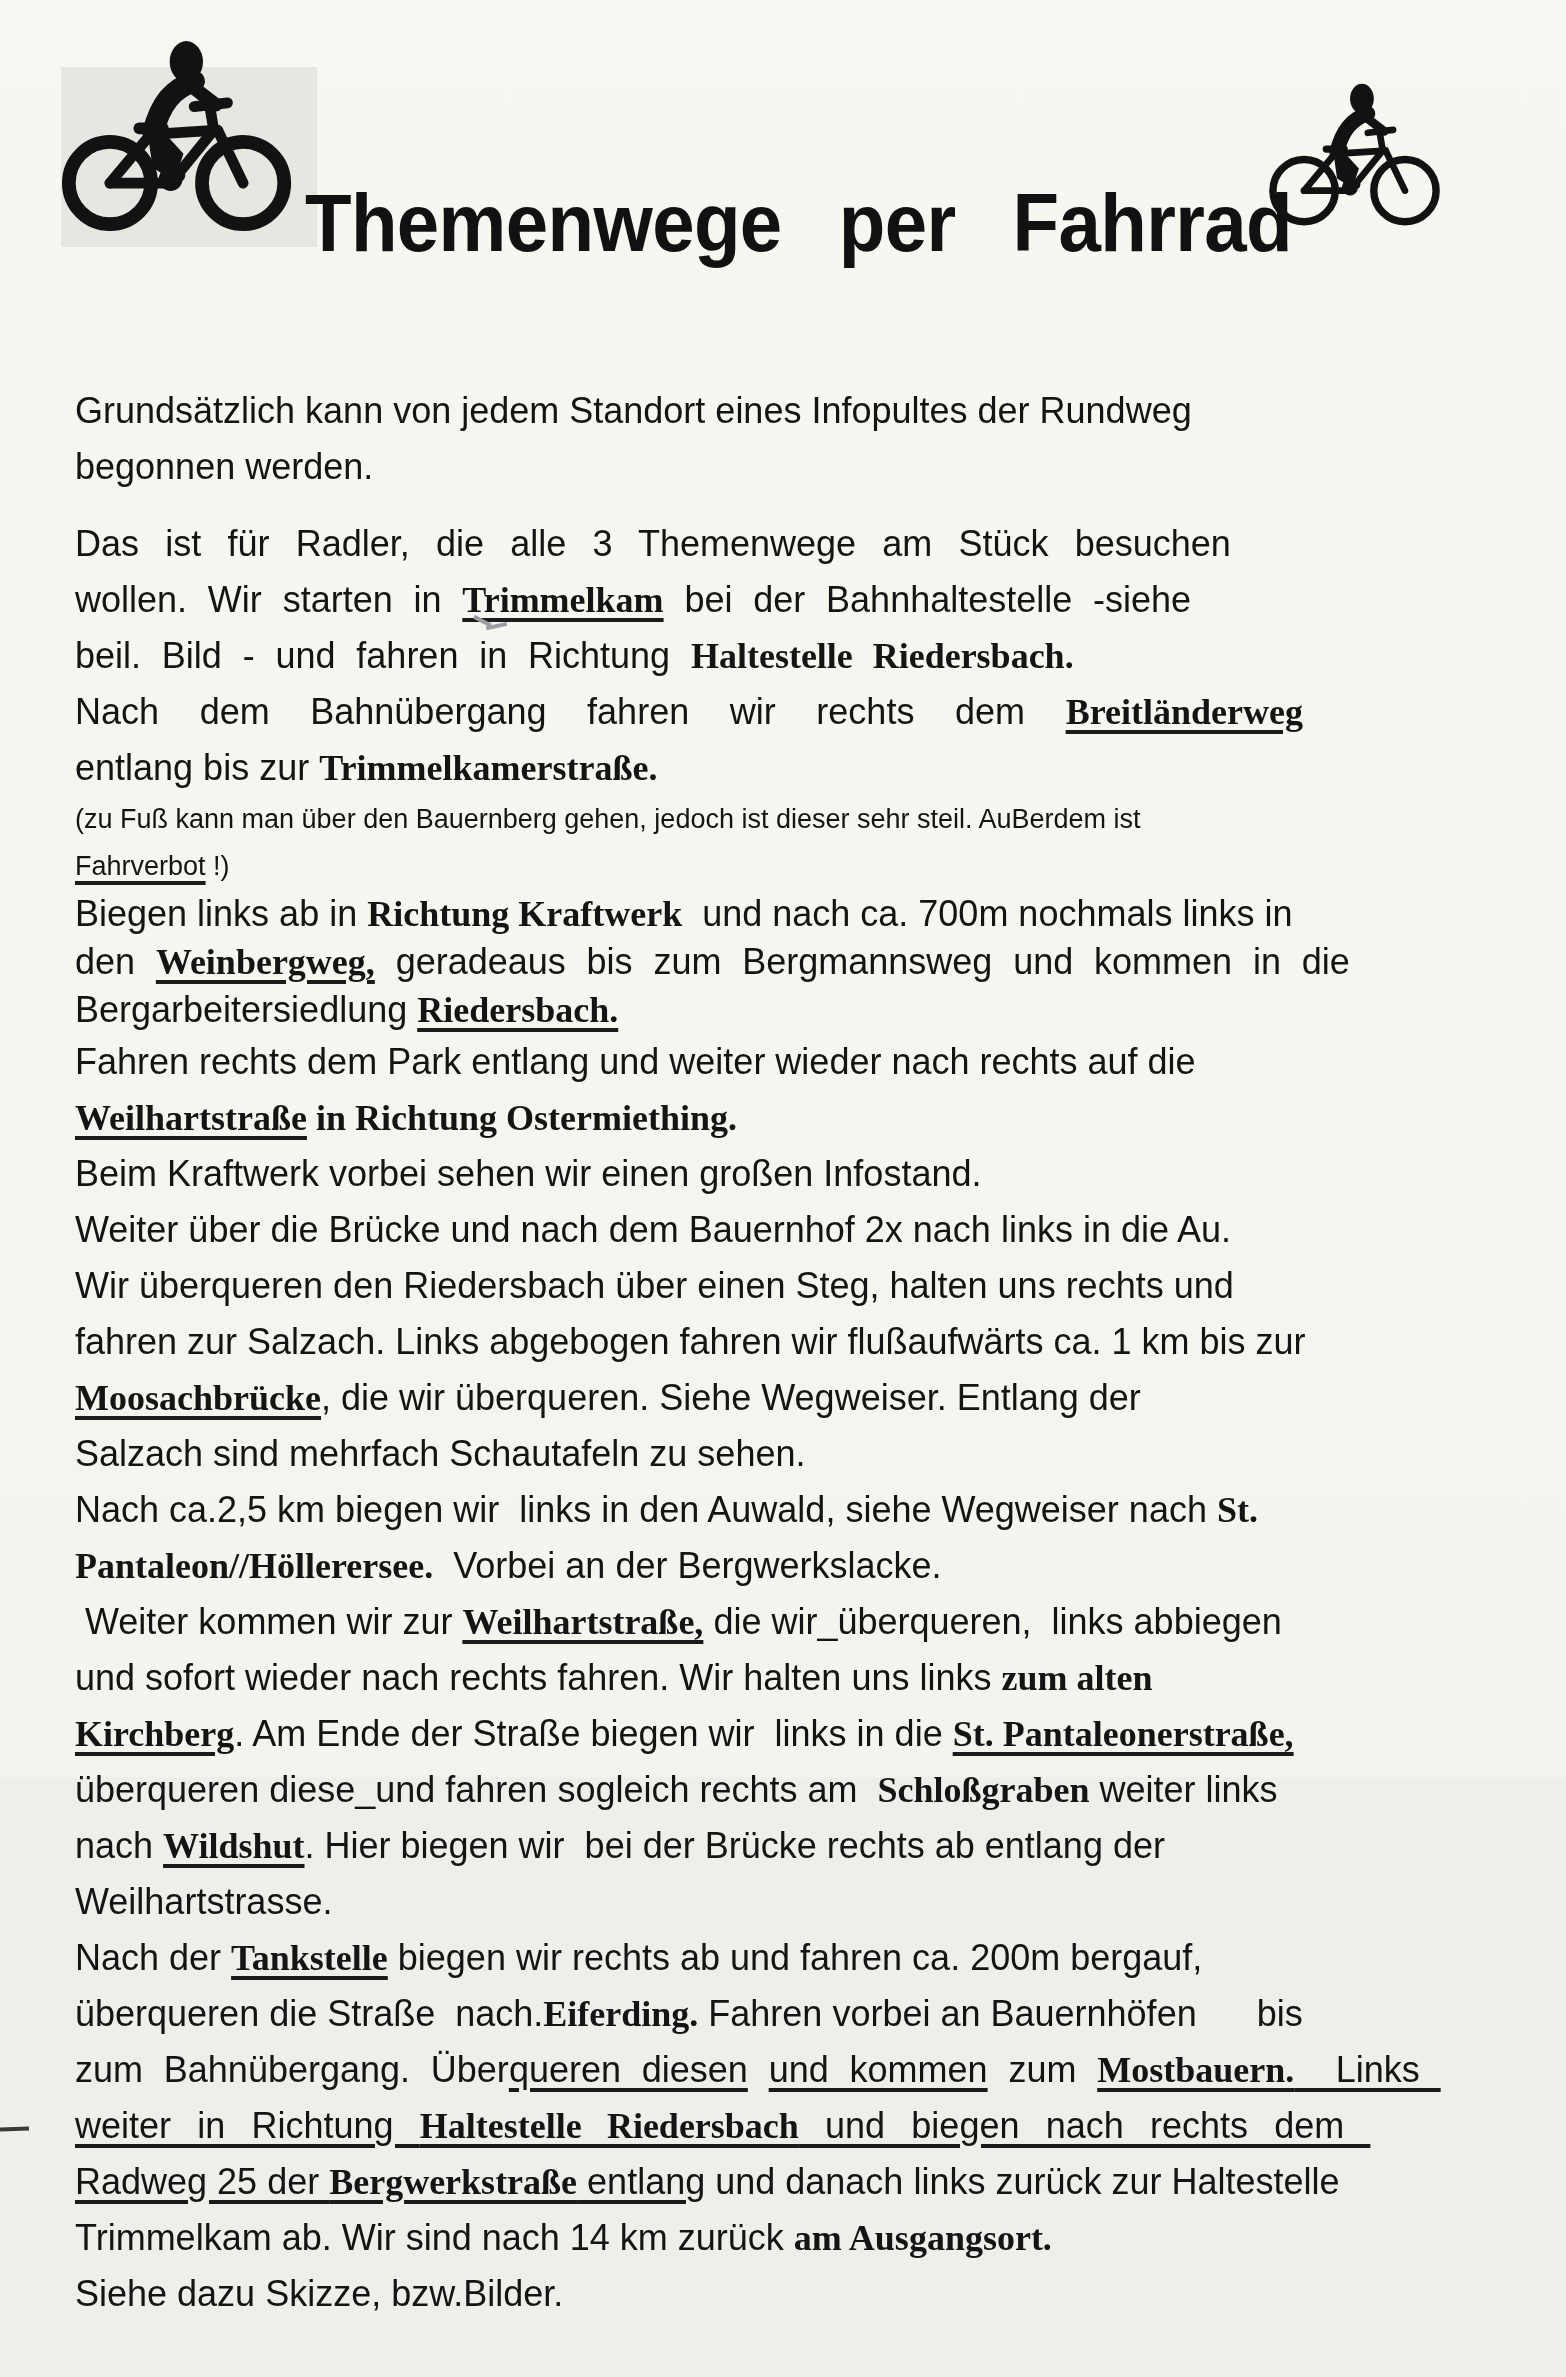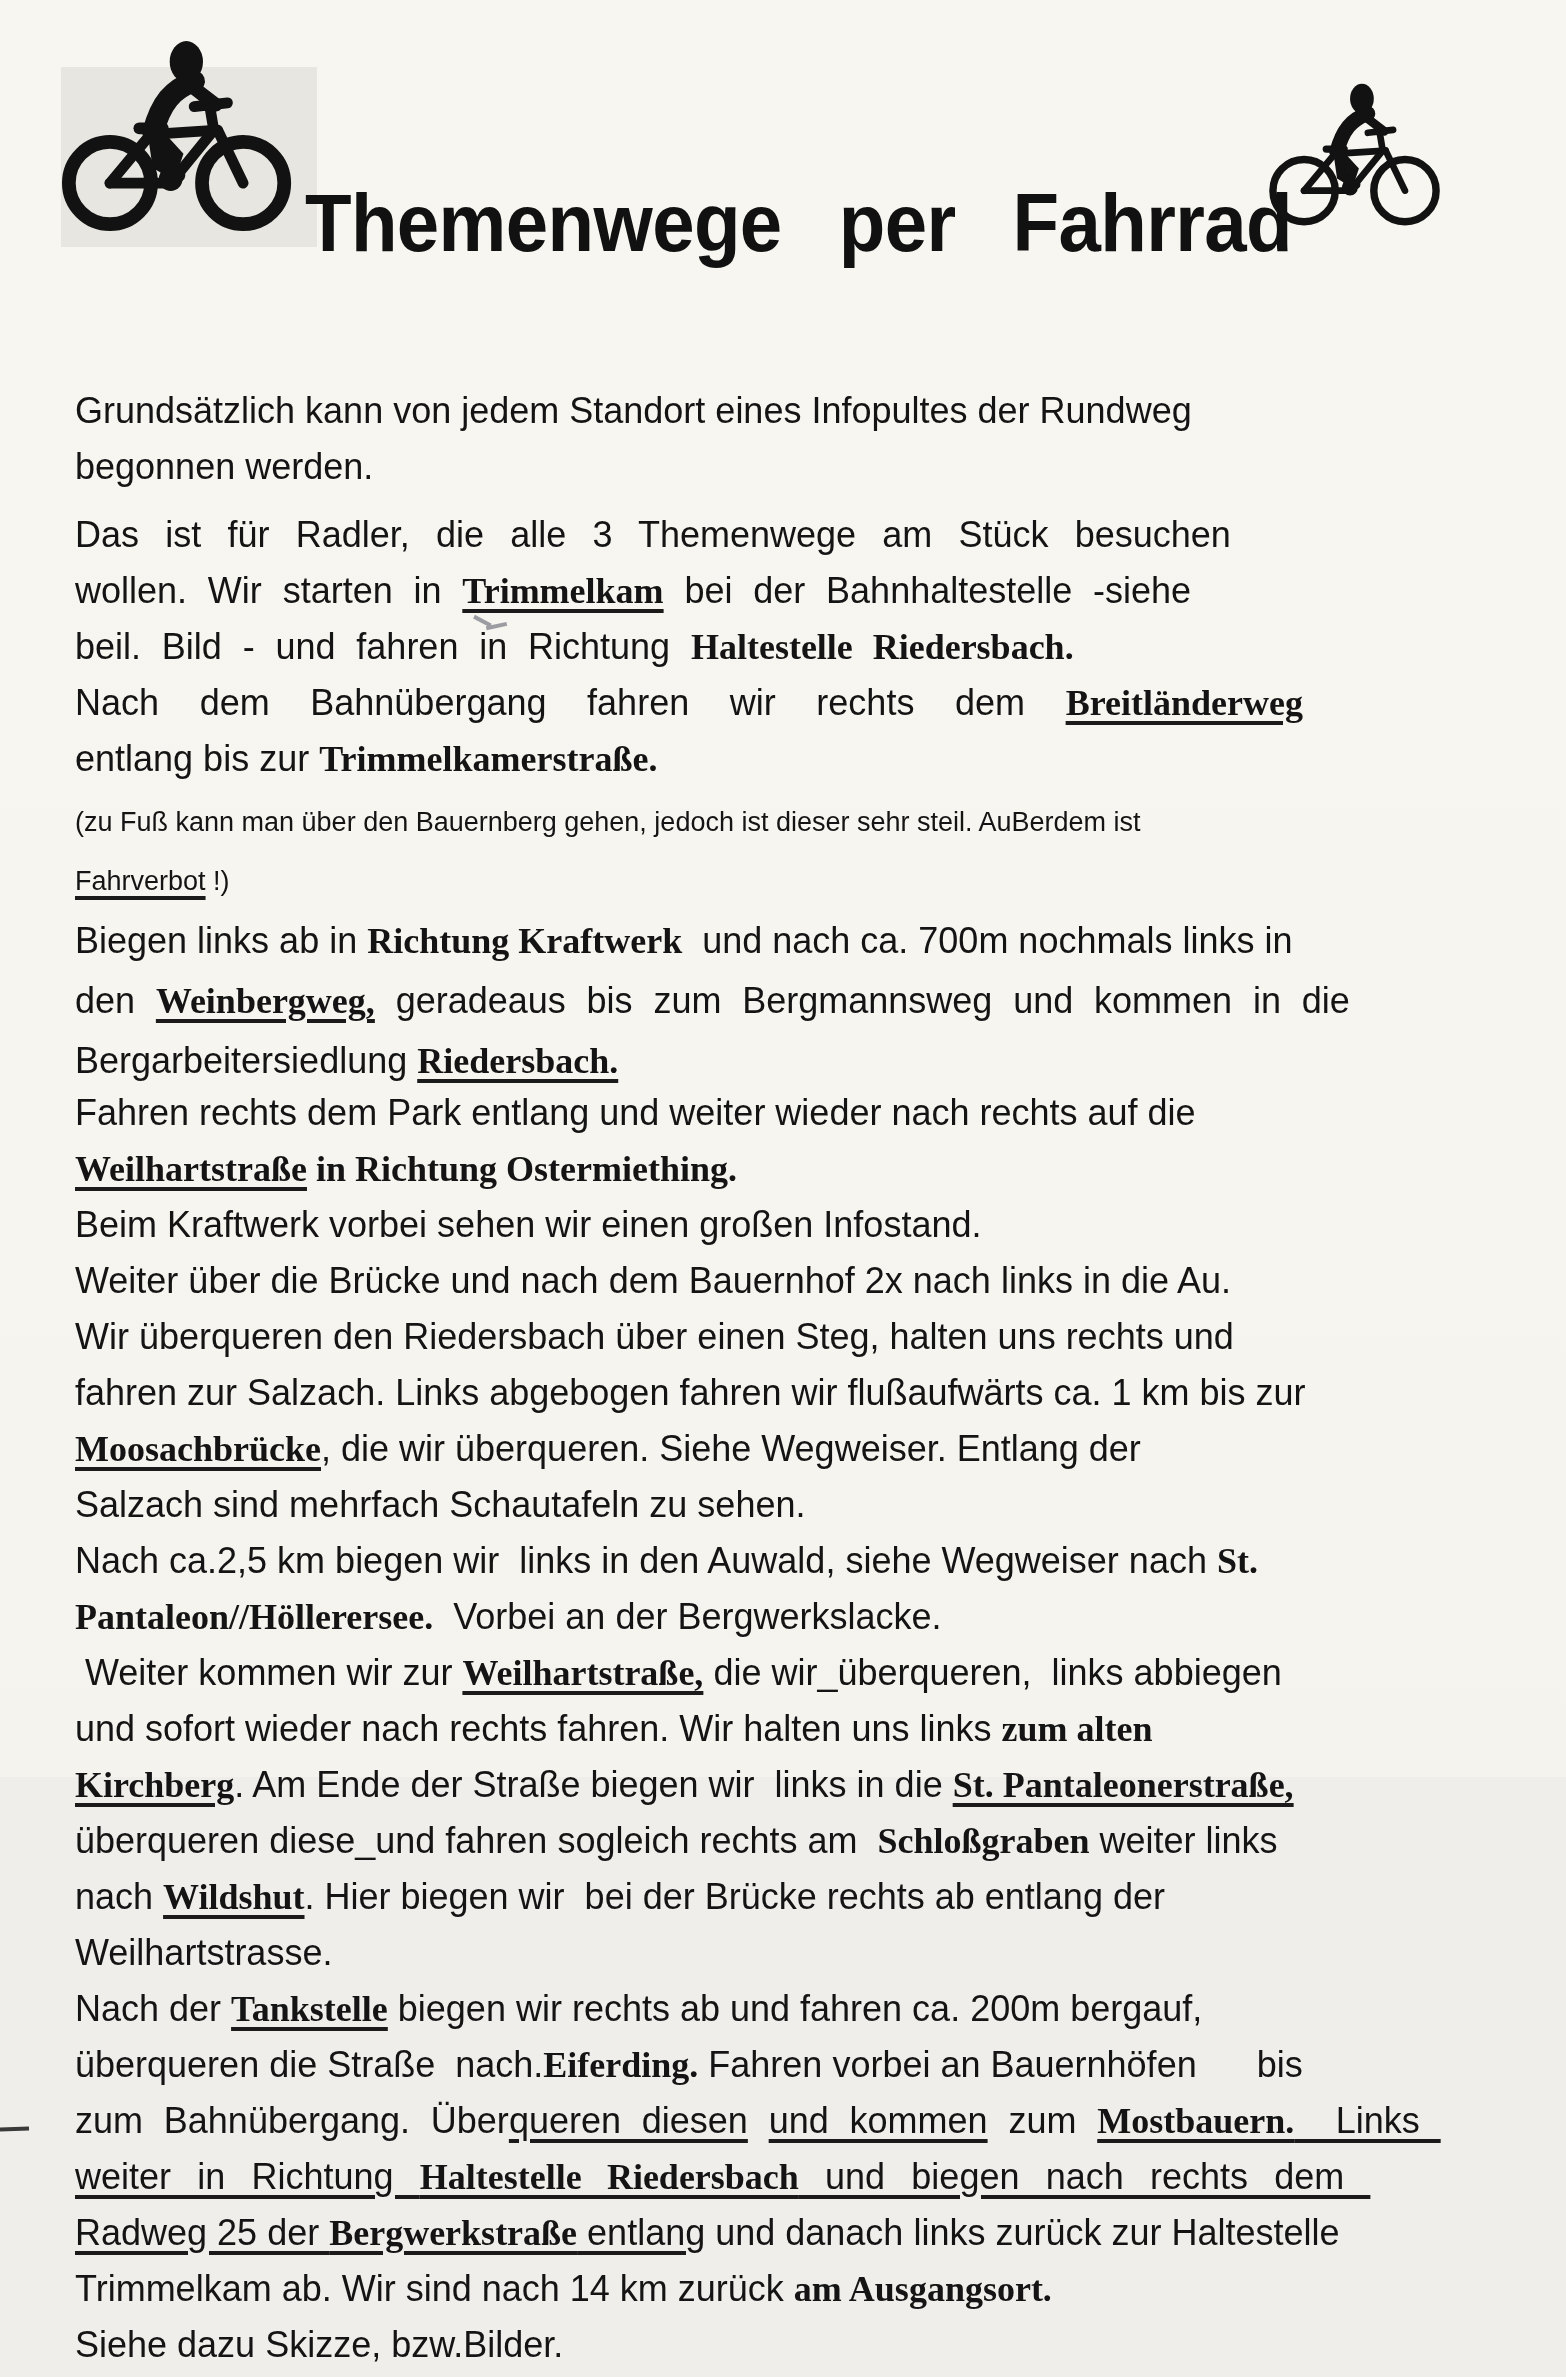--- a/index.html
+++ b/index.html
@@ -25,23 +25,23 @@
     font-size:82px;font-weight:bold;line-height:1;
     letter-spacing:-0.7px;word-spacing:.48em;white-space:nowrap;
     transform:scaleX(.93);transform-origin:left top;color:#111;
   }
   
   .doc{
     position:absolute;left:75px;top:383px;width:1389px;
     font-size:36px;color:#141414;
   }
   .sec{margin:0;}
-  .sec.gap{margin-top:12px;}
+  .sec.gap{margin-top:21px;}
   .ln{line-height:56px;white-space:pre;}
-  .sec.tight .ln,.sec.smallprint .ln{line-height:47px;margin-top:12px;}
+  .sec.tight .ln,.sec.smallprint .ln{line-height:47px;}
   .sec.smallprint .ln{font-size:27px;}
   .seg{white-space:pre;}
   .b{font-weight:bold;font-family:Liberation Serif, serif;}
   .u{text-decoration:underline;text-decoration-thickness:3.6px;text-underline-offset:5.7px;text-decoration-color:#1b1b1b;}
   .b.u{text-decoration-thickness:4.3px;}
   .wide1{word-spacing:.30em;}
   .wide2{word-spacing:.45em;}
   .wide3{word-spacing:.85em;}
   
   .margin-dash{

